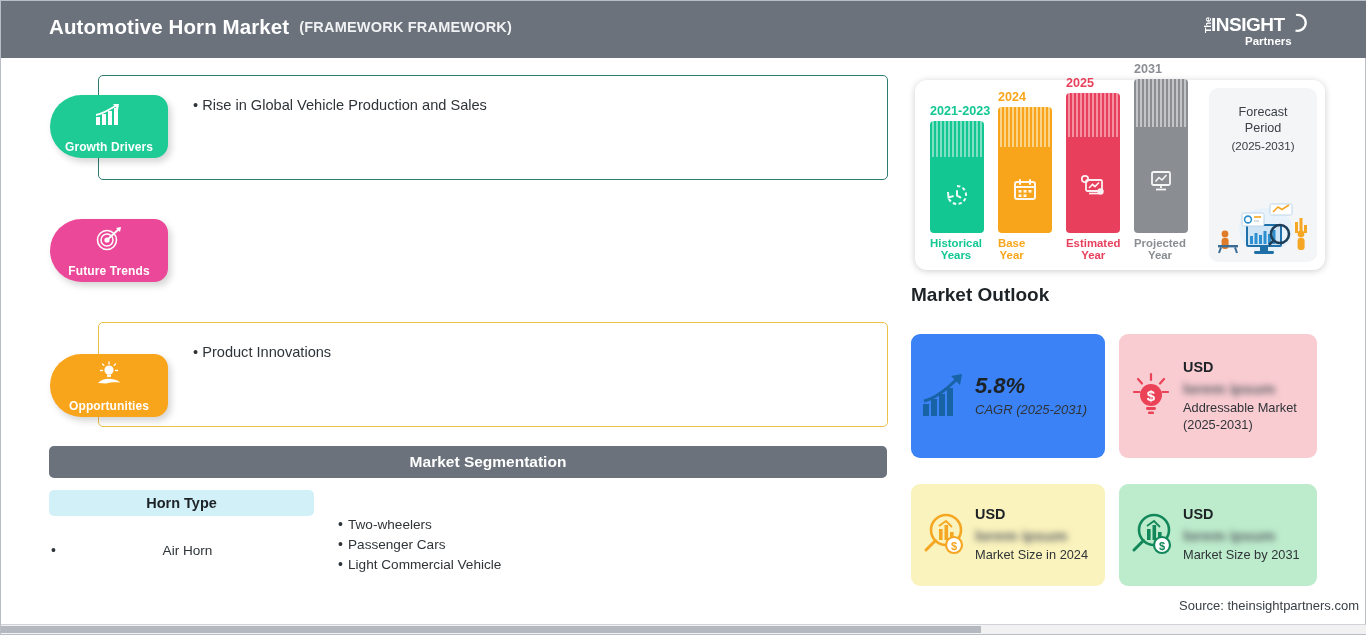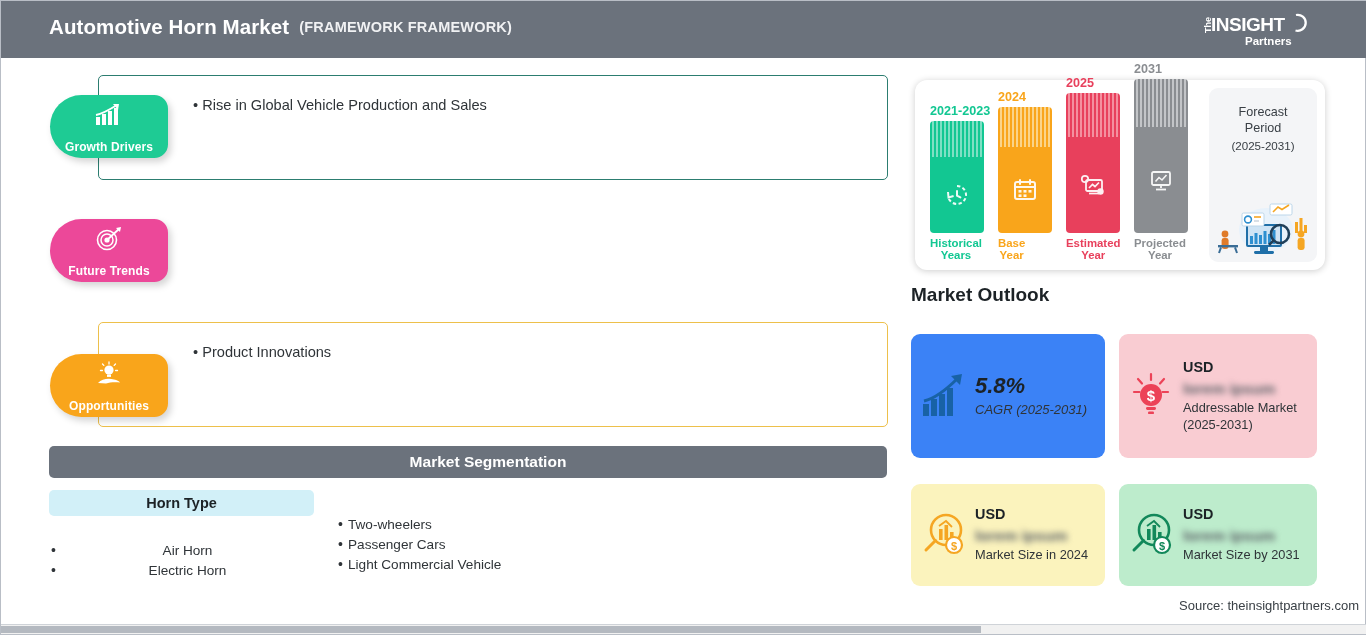--- a/index.html
+++ b/index.html
@@ -289,21 +289,20 @@
     <div class="seg-header" style="background: rgb(107, 114, 124);">
       <span>Market Segmentation</span>
     </div>
 
     <div class="seg-col c1">
       <div class="seg-title" style="background: rgb(210, 240, 248);">
         <span>Horn Type</span>
       </div>
       <ul class="seg-list">
         <li>Air Horn</li>
-        <li>Electric Horn</li>
       </ul>
     </div>
 
     <div class="seg-col c2">
       <ul class="seg-list">
         <li>Two-wheelers</li>
         <li>Passenger Cars</li>
         <li>Light Commercial Vehicle</li>
       </ul>
     </div>

